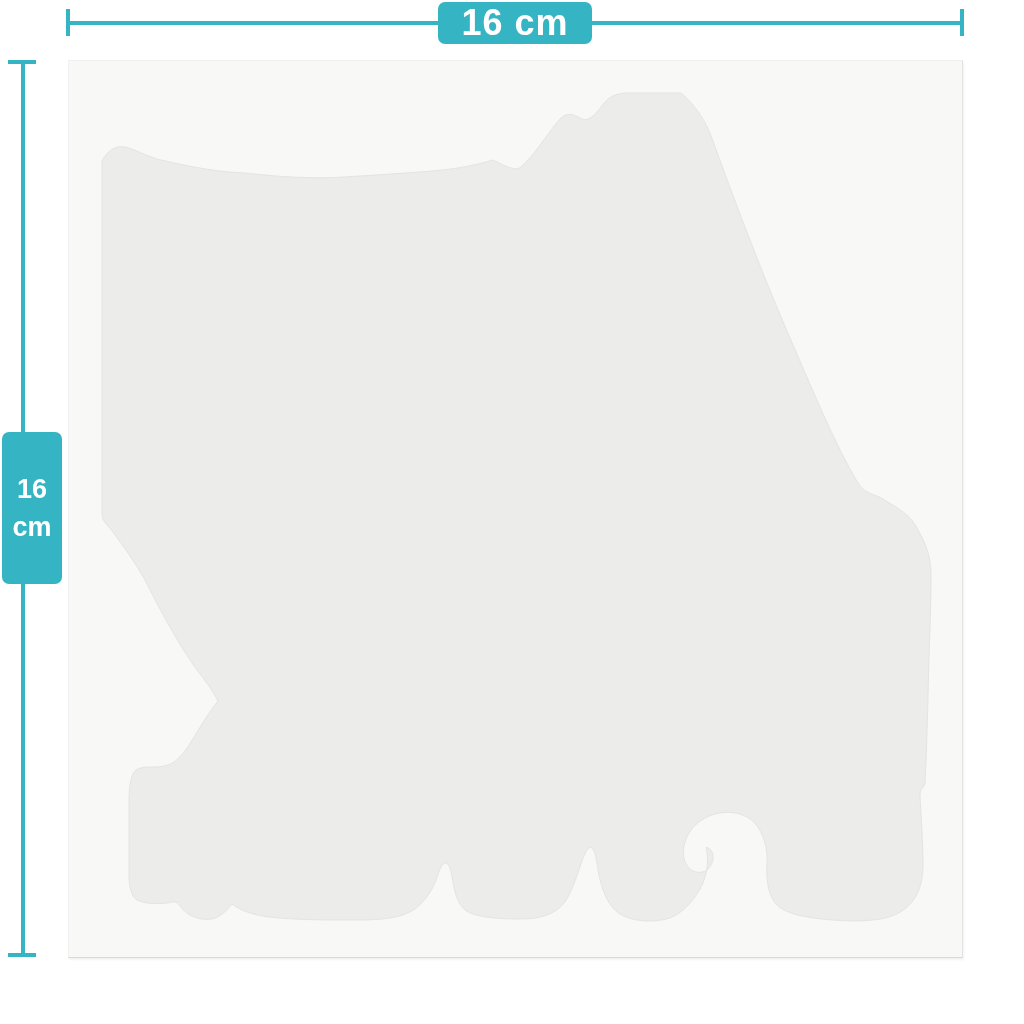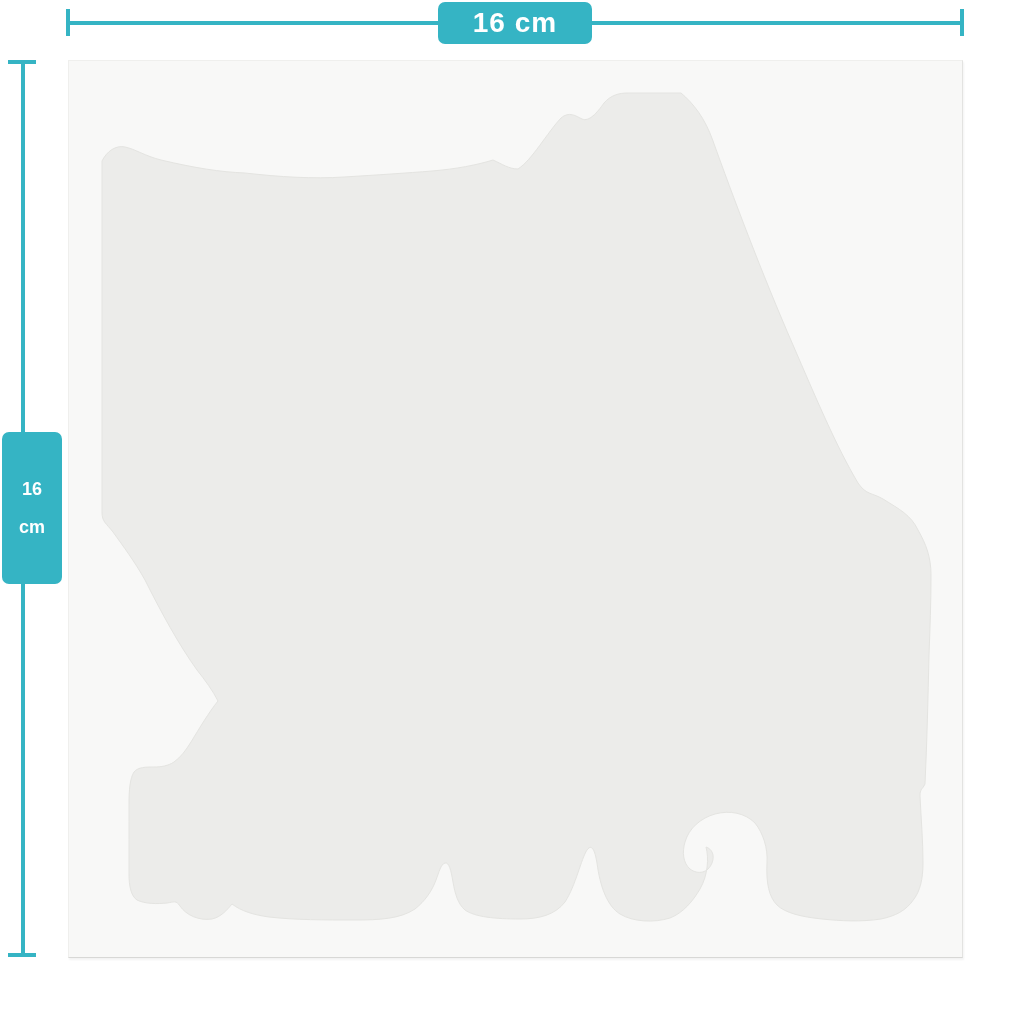--- a/index.html
+++ b/index.html
@@ -38,31 +38,31 @@
     font-weight: 700;
     border-radius: 7px;
   }
 
   
   .width-line  { left: 68px;  top: 21px;  width: 895px; height: 4px; }
   .width-tick-left  { left: 66px;  top: 9px;  width: 4px; height: 27px; }
   .width-tick-right { left: 960px; top: 9px;  width: 4px; height: 27px; }
   .width-badge {
     left: 438px; top: 2px; width: 154px; height: 42px;
-    font-size: 28px; letter-spacing: 1px;
+    font-size: 36px; letter-spacing: 1px;
   }
 
   
   .height-line { left: 21px; top: 62px; width: 4px; height: 895px; }
   .height-tick-top    { left: 8px; top: 60px;  width: 28px; height: 4px; }
   .height-tick-bottom { left: 8px; top: 953px; width: 28px; height: 4px; }
   .height-badge {
     left: 2px; top: 432px; width: 60px; height: 152px;
     flex-direction: column;
-    font-size: 18px; line-height: 38px; letter-spacing: 0px;
+    font-size: 27px; line-height: 38px; letter-spacing: 0px;
   }
 </style>
 </head>
 <body>
 
 <div class="stage">
 
   <div class="canvas-sheet">
     <svg width="895" height="898" viewBox="0 0 895 898">
       <path class="sticker-shape" d="M 33 100

